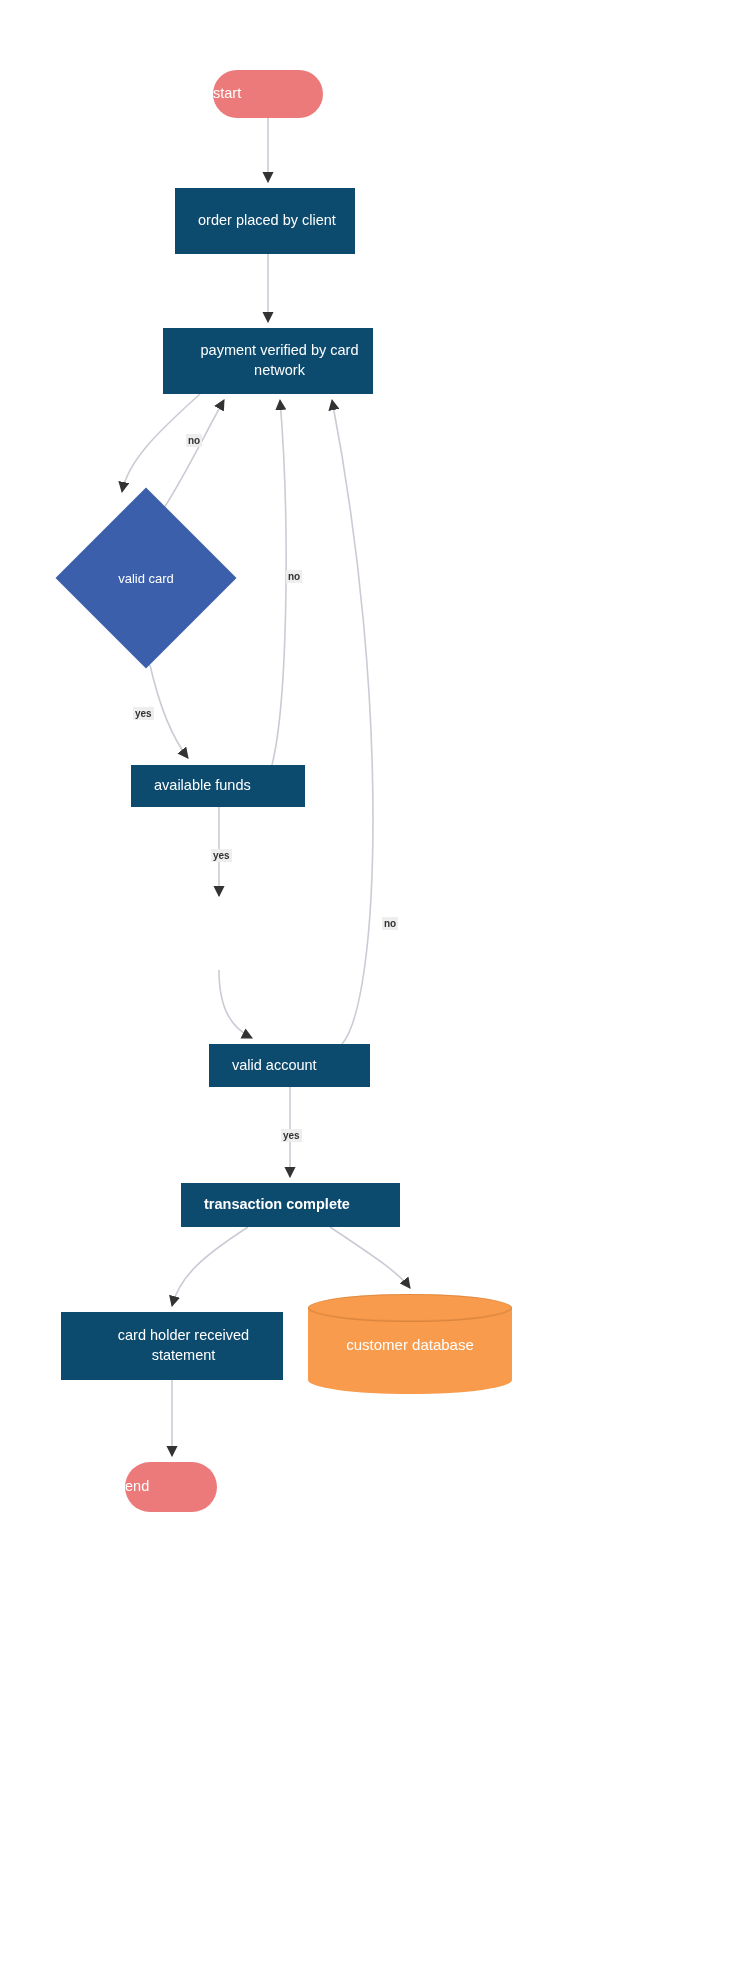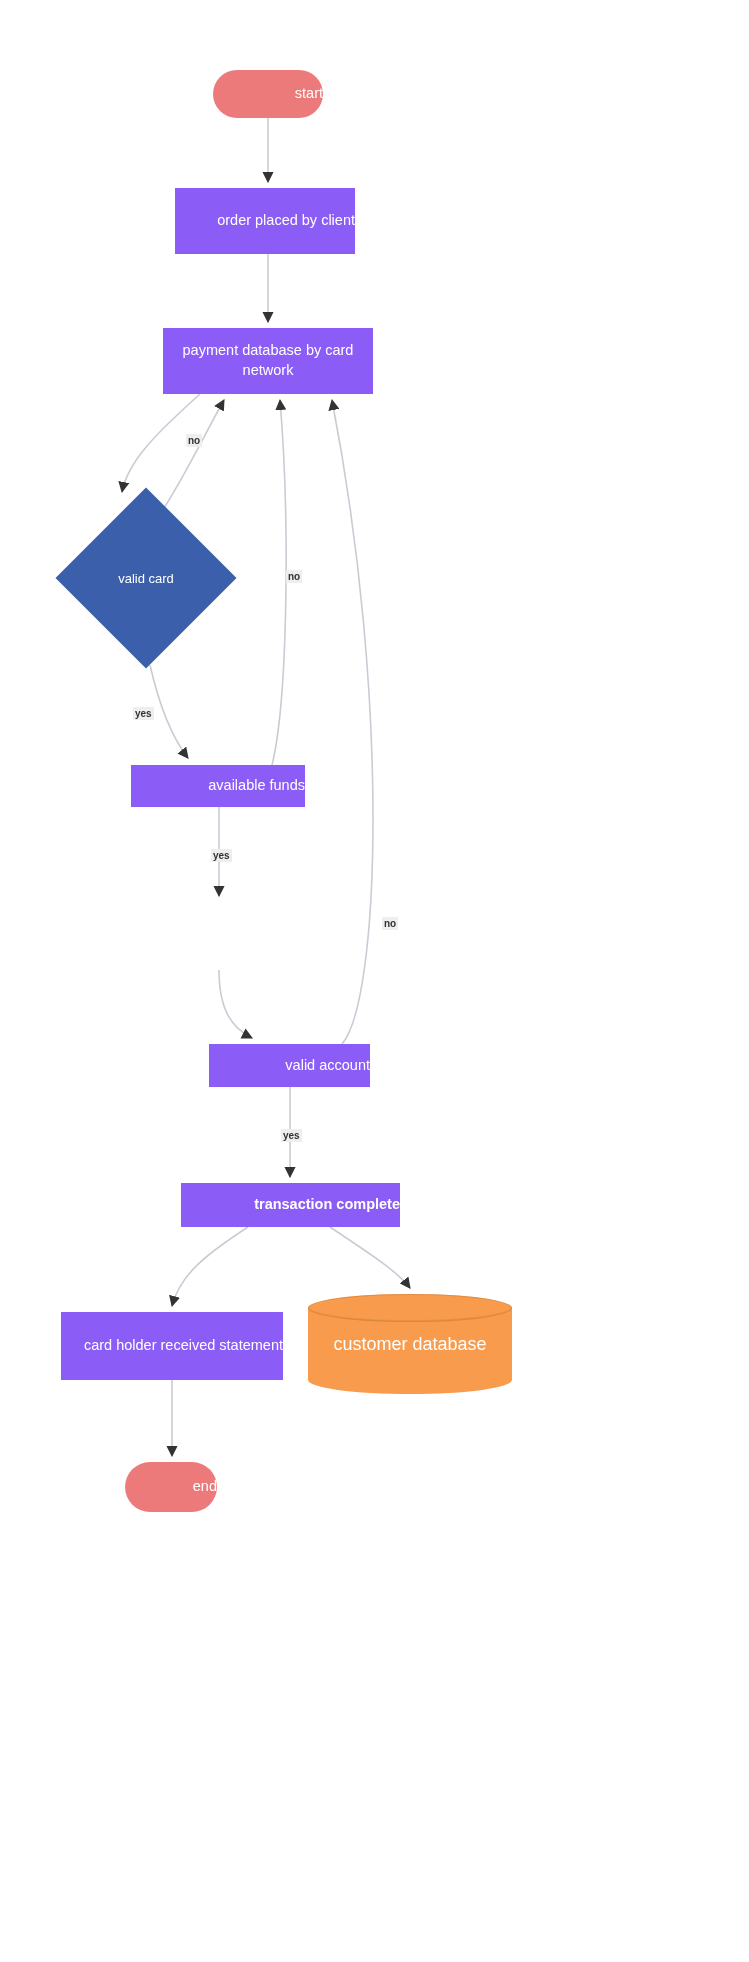--- a/index.html
+++ b/index.html
@@ -21,34 +21,35 @@
     position: absolute;
     left: 0;
     top: 0;
     width: 749px;
     height: 1962px;
   }
   .node {
     position: absolute;
     display: flex;
     align-items: center;
-    justify-content: flex-end;
+    justify-content: flex-start;
     text-align: center;
     color: #ffffff;
     font-size: 14.5px;
     line-height: 1.35;
     box-sizing: border-box;
     z-index: 3;
   }
   .node-terminal {
     background: #ed7a7a;
     border-radius: 26px;
   }
   .node-process {
-    background: #8b5cf6;
+    background: #0c4a6e;
+    padding-left: 23px;
   }
   .node-decision-wrap {
     position: absolute;
     z-index: 3;
   }
   .node-decision-shape {
     position: absolute;
     left: 0;
     top: 0;
     width: 100%;
@@ -113,21 +114,21 @@
   .db-label {
     position: absolute;
     left: 0;
     top: 0;
     width: 100%;
     height: 100%;
     display: flex;
     align-items: center;
     justify-content: center;
     color: #ffffff;
-    font-size: 18px;
+    font-size: 15px;
     text-align: center;
   }
   .edge-label {
     position: absolute;
     font-size: 10px;
     font-weight: bold;
     color: #333333;
     background: #eeeeee;
     padding: 1px 2px;
     line-height: 1.1;
@@ -178,21 +179,21 @@
 
   <div class="node node-terminal" style="left:213px; top:70px; width:110px; height:48px;">
     <span>start</span>
   </div>
 
   <div class="node node-process" style="left:175px; top:188px; width:180px; height:66px;">
     <span>order placed by client</span>
   </div>
 
   <div class="node node-process" style="left:163px; top:328px; width:210px; height:66px;">
-    <span>payment database by card network</span>
+    <span>payment verified by card network</span>
   </div>
 
   <div class="node-decision-wrap" style="left:82px; top:514px; width:128px; height:128px;">
     <div class="node-decision-shape"></div>
     <div class="node-decision-label">valid card</div>
   </div>
 
   <div class="node node-process" style="left:131px; top:765px; width:174px; height:42px;">
     <span>available funds</span>
   </div>

